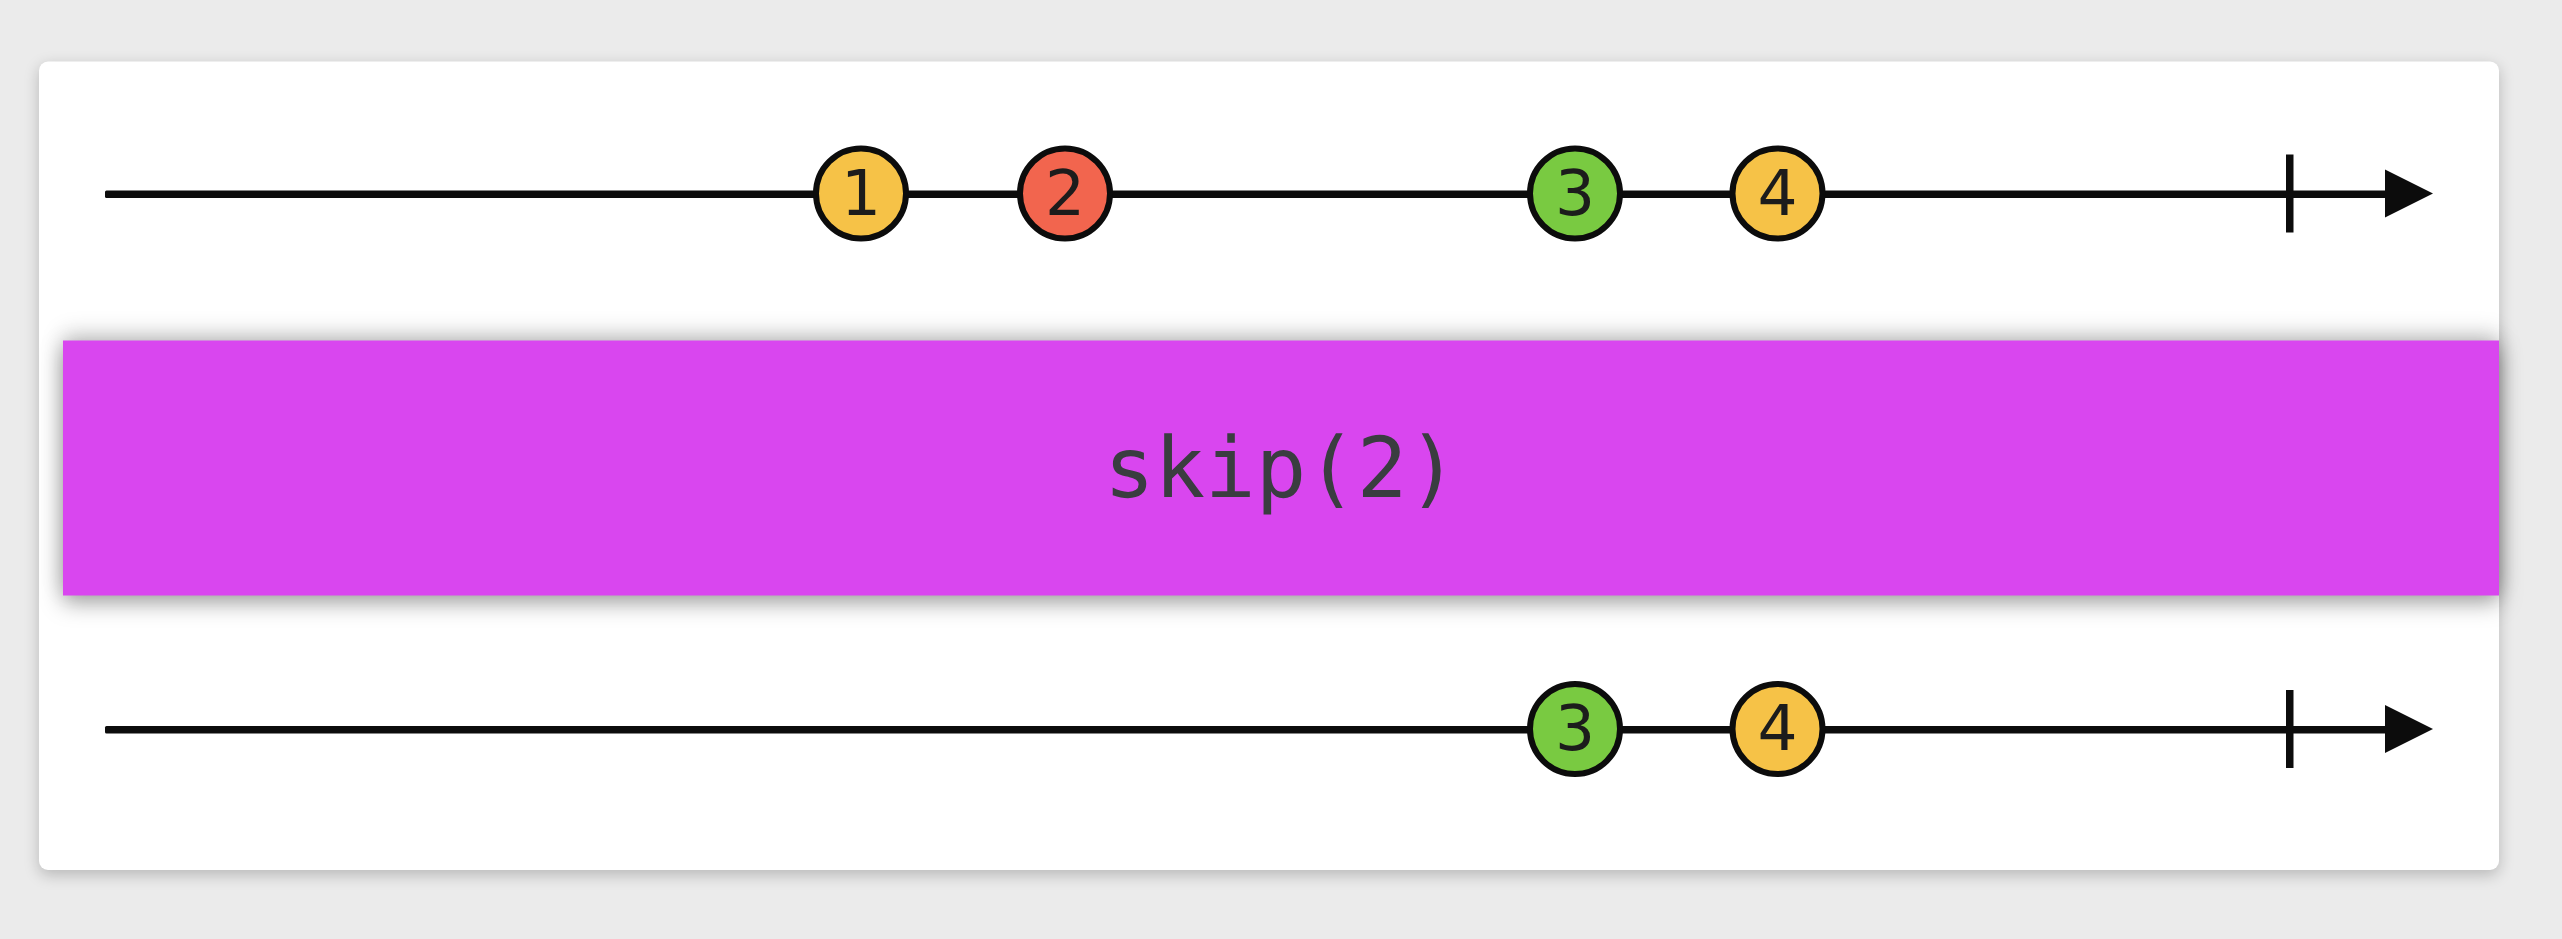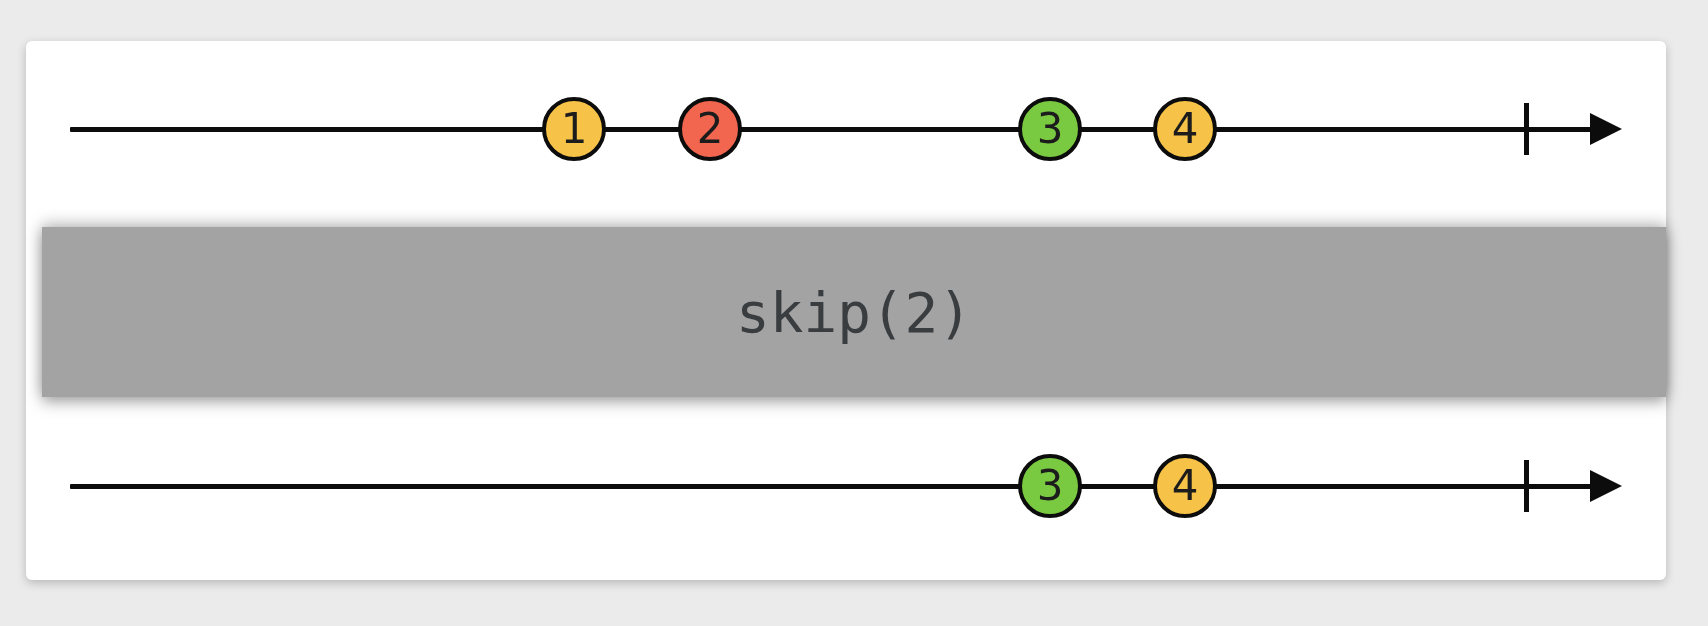--- a/index.html
+++ b/index.html
@@ -85,21 +85,21 @@
     <div id="input-stream" class="timeline">
         <div class="line" style="left: 44px; top: 86px; width: 1532px; background: rgb(12, 12, 12);"></div>
         <div class="tick" style="left: 1498px; top: 62px; background: rgb(12, 12, 12);"></div>
         <div class="arrowhead" style="left: 1564px; top: 72px; border-left: 32px solid rgb(12, 12, 12);"></div>
         <div class="marble" style="left: 516px; top: 56px; background: rgb(246, 194, 71); border: 4px solid rgb(12, 12, 12); color: rgb(28, 28, 28);">1</div>
         <div class="marble" style="left: 652px; top: 56px; background: rgb(242, 101, 78); border: 4px solid rgb(12, 12, 12); color: rgb(28, 28, 28);">2</div>
         <div class="marble" style="left: 992px; top: 56px; background: rgb(121, 202, 65); border: 4px solid rgb(12, 12, 12); color: rgb(28, 28, 28);">3</div>
         <div class="marble" style="left: 1127px; top: 56px; background: rgb(246, 194, 71); border: 4px solid rgb(12, 12, 12); color: rgb(28, 28, 28);">4</div>
       </div>
 
-    <div id="operator-box" style="background: #a3a3a3; margin-left: 16px;">
+    <div id="operator-box" style="background: #d946ef; margin-left: 16px;">
       <span id="operator-label" style="color: rgb(58, 61, 64);">skip(2)</span>
     </div>
 
     <div id="output-stream" class="timeline">
         <div class="line" style="left: 44px; top: 87px; width: 1532px; background: rgb(12, 12, 12);"></div>
         <div class="tick" style="left: 1498px; top: 63px; background: rgb(12, 12, 12);"></div>
         <div class="arrowhead" style="left: 1564px; top: 73px; border-left: 32px solid rgb(12, 12, 12);"></div>
         <div class="marble" style="left: 992px; top: 57px; background: rgb(121, 202, 65); border: 4px solid rgb(12, 12, 12); color: rgb(28, 28, 28);">3</div>
         <div class="marble" style="left: 1127px; top: 57px; background: rgb(246, 194, 71); border: 4px solid rgb(12, 12, 12); color: rgb(28, 28, 28);">4</div>
       </div>

